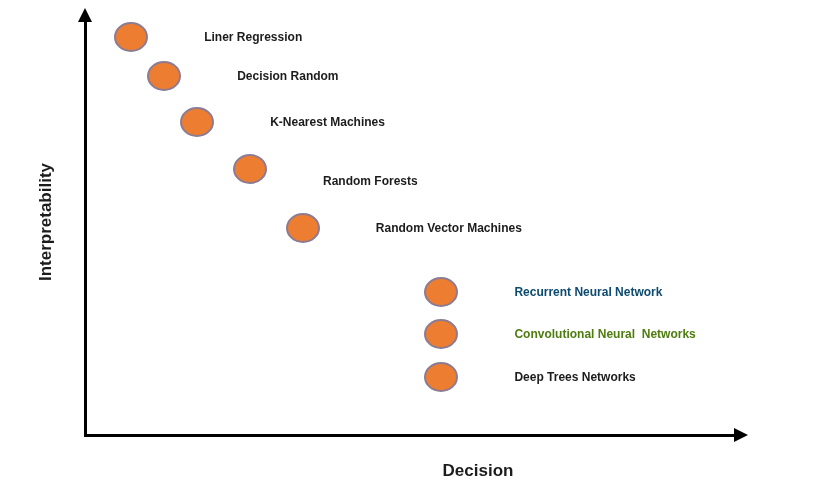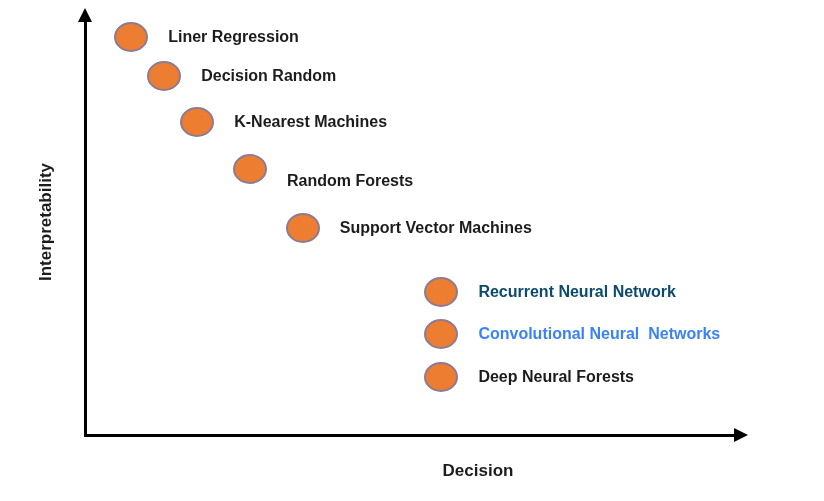--- a/index.html
+++ b/index.html
@@ -51,23 +51,24 @@
     width: 34px;
     height: 30px;
     border-radius: 50%;
     border: 2px solid #8d7b92;
     background: #ed7d31;
   }
   .dot-label {
     position: absolute;
     transform: translateY(-50%);
     font-weight: bold;
-    font-size: 16px;
+    font-size: 12px;
     color: #1c1c1c;
     white-space: pre;
+    margin-left: 36px;
   }
 </style>
 </head>
 <body>
 
 <div id="canvas">
 
   <div class="axis-line" id="y-axis-line"></div>
   <div class="arrowhead" id="y-axis-arrow"></div>
 
@@ -81,22 +82,22 @@
   <div>
       <div class="dot" style="left: 114.2px; top: 22.44px; background: rgb(237, 125, 49); border-color: rgb(141, 123, 146);"></div>
       <div class="dot-label" style="left: 168.2px; top: 37.44px; color: rgb(28, 28, 28);">Liner Regression</div>
       <div class="dot" style="left: 147.2px; top: 60.6px; background: rgb(237, 125, 49); border-color: rgb(141, 123, 146);"></div>
       <div class="dot-label" style="left: 201.2px; top: 75.6px; color: rgb(28, 28, 28);">Decision Random</div>
       <div class="dot" style="left: 180.2px; top: 107.24px; background: rgb(237, 125, 49); border-color: rgb(141, 123, 146);"></div>
       <div class="dot-label" style="left: 234.2px; top: 122.24px; color: rgb(28, 28, 28);">K-Nearest Machines</div>
       <div class="dot" style="left: 233px; top: 153.88px; background: rgb(237, 125, 49); border-color: rgb(141, 123, 146);"></div>
       <div class="dot-label" style="left: 287px; top: 181px; color: rgb(28, 28, 28);">Random Forests</div>
       <div class="dot" style="left: 285.8px; top: 213.24px; background: rgb(237, 125, 49); border-color: rgb(141, 123, 146);"></div>
-      <div class="dot-label" style="left: 339.8px; top: 228.24px; color: rgb(28, 28, 28);">Support Vector Machines</div>
+      <div class="dot-label" style="left: 339.8px; top: 228.24px; color: rgb(28, 28, 28);">Random Vector Machines</div>
       <div class="dot" style="left: 424.4px; top: 276.84px; background: rgb(237, 125, 49); border-color: rgb(141, 123, 146);"></div>
       <div class="dot-label" style="left: 478.4px; top: 291.84px; color: #0c4a6e;">Recurrent Neural Network</div>
       <div class="dot" style="left: 424.4px; top: 319.24px; background: rgb(237, 125, 49); border-color: rgb(141, 123, 146);"></div>
-      <div class="dot-label" style="left: 478.4px; top: 334.24px; color: #3b82f6;">Convolutional Neural  Networks</div>
+      <div class="dot-label" style="left: 478.4px; top: 334.24px; color: #4d7c0f;">Convolutional Neural  Networks</div>
       <div class="dot" style="left: 424.4px; top: 361.64px; background: rgb(237, 125, 49); border-color: rgb(141, 123, 146);"></div>
-      <div class="dot-label" style="left: 478.4px; top: 376.64px; color: rgb(28, 28, 28);">Deep Neural Forests</div>
+      <div class="dot-label" style="left: 478.4px; top: 376.64px; color: rgb(28, 28, 28);">Deep Trees Networks</div>
     </div>
 
 </div>
 
 </body></html>

